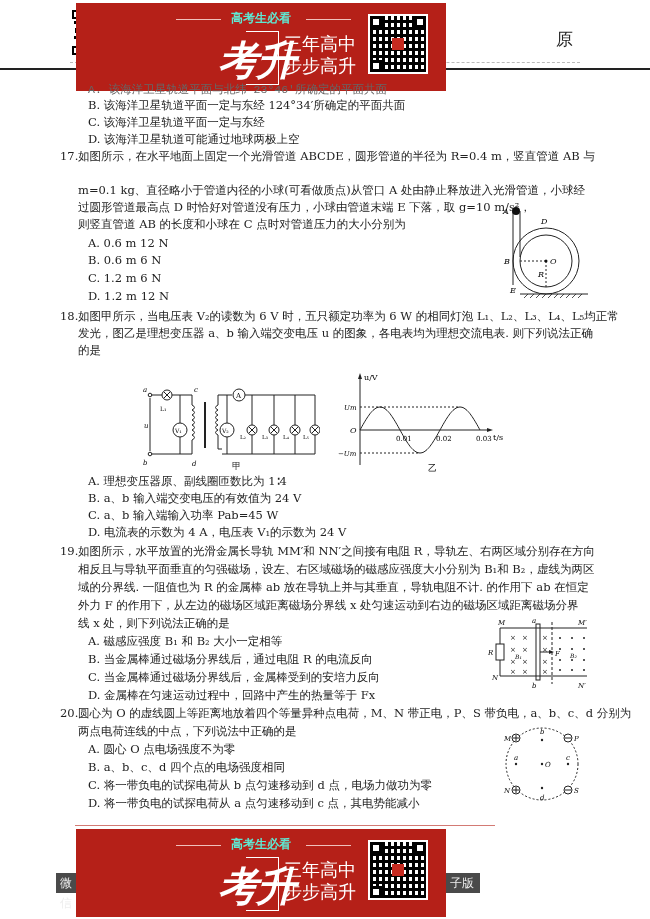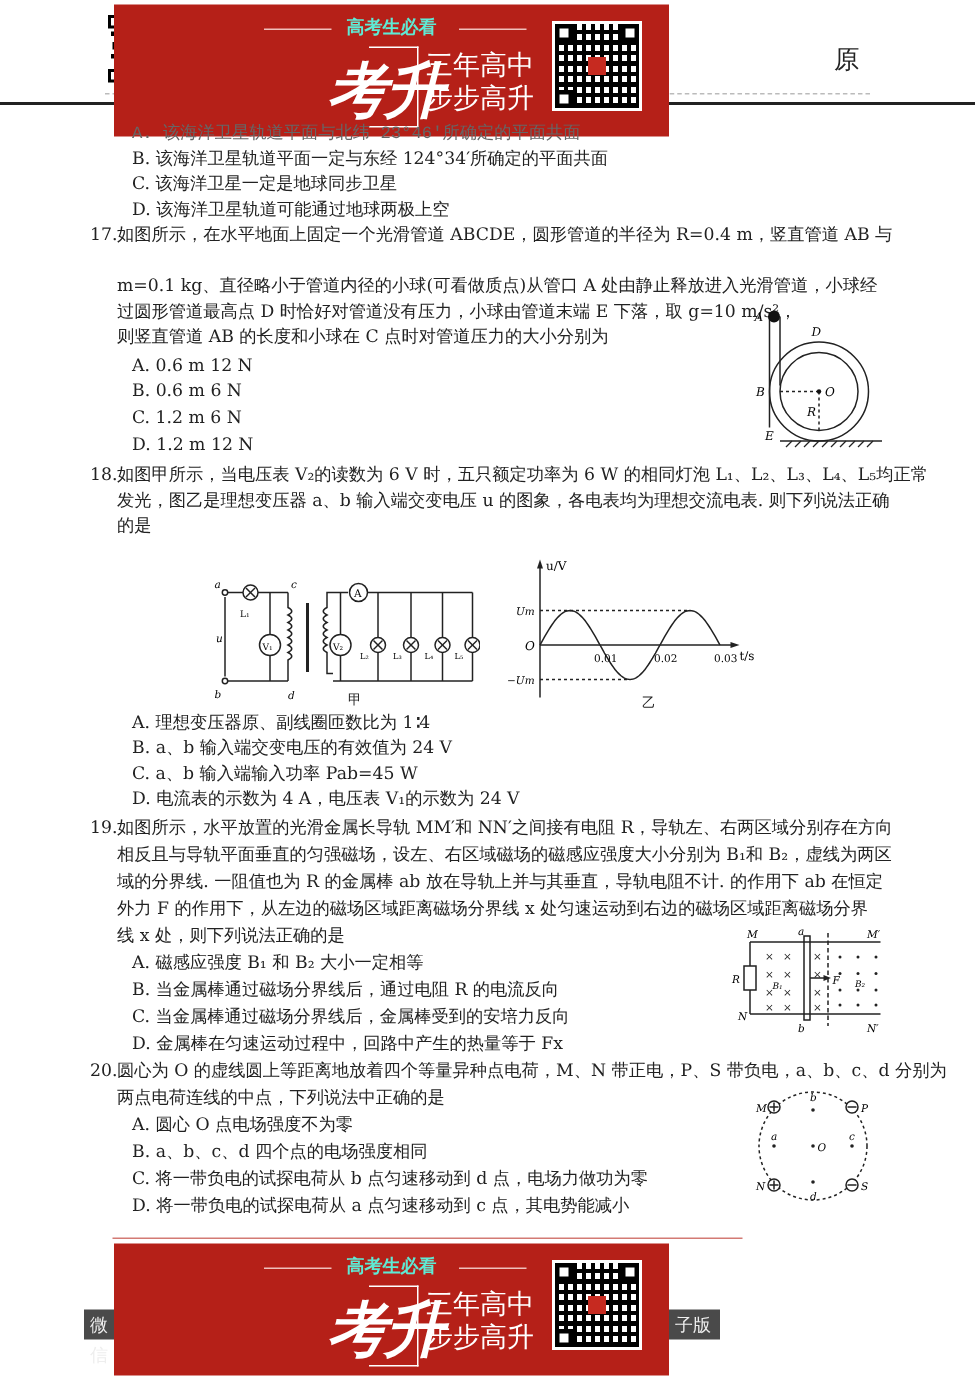--- a/index.html
+++ b/index.html
@@ -93,21 +93,21 @@
         <div class="qr-corner" style="left:0;top:0"></div>
         <div class="qr-corner" style="right:0;top:0"></div>
         <div class="qr-corner" style="left:0;bottom:0"></div>
         <div class="qr-center"></div>
       </div>
     </div>
   </div>
 
   <div class="opt" style="top:81px;color:#666;font-family:Liberation Mono, monospace;">A. 该海洋卫星轨道平面与北纬 23°46′所确定的平面共面</div>
   <div class="opt" style="top:97px">B. 该海洋卫星轨道平面一定与东经 124°34′所确定的平面共面</div>
-  <div class="opt" style="top:114px">C. 该海洋卫星一定是地球同步卫星</div>
+  <div class="opt" style="top:114px">C. 该海洋卫星轨道平面一定与东经</div>
   <div class="opt" style="top:131px">D. 该海洋卫星轨道可能通过地球两极上空</div>
 
   <div class="qnum" style="top:148px">17.</div>
   <div class="line" style="top:148px">如图所示，在水平地面上固定一个光滑管道 ABCDE，圆形管道的半径为 R=0.4 m，竖直管道 AB 与</div>
   <div class="line" style="top:182px">m=0.1 kg、直径略小于管道内径的小球(可看做质点)从管口 A 处由静止释放进入光滑管道，小球经</div>
   <div class="line" style="top:199px">过圆形管道最高点 D 时恰好对管道没有压力，小球由管道末端 E 下落，取 g=10 m/s²，</div>
   <div class="line" style="top:216px">则竖直管道 AB 的长度和小球在 C 点时对管道压力的大小分别为</div>
   <div class="opt" style="top:235px">A. 0.6 m   12 N</div>
   <div class="opt" style="top:252px">B. 0.6 m   6 N</div>
   <div class="opt" style="top:270px">C. 1.2 m   6 N</div>

